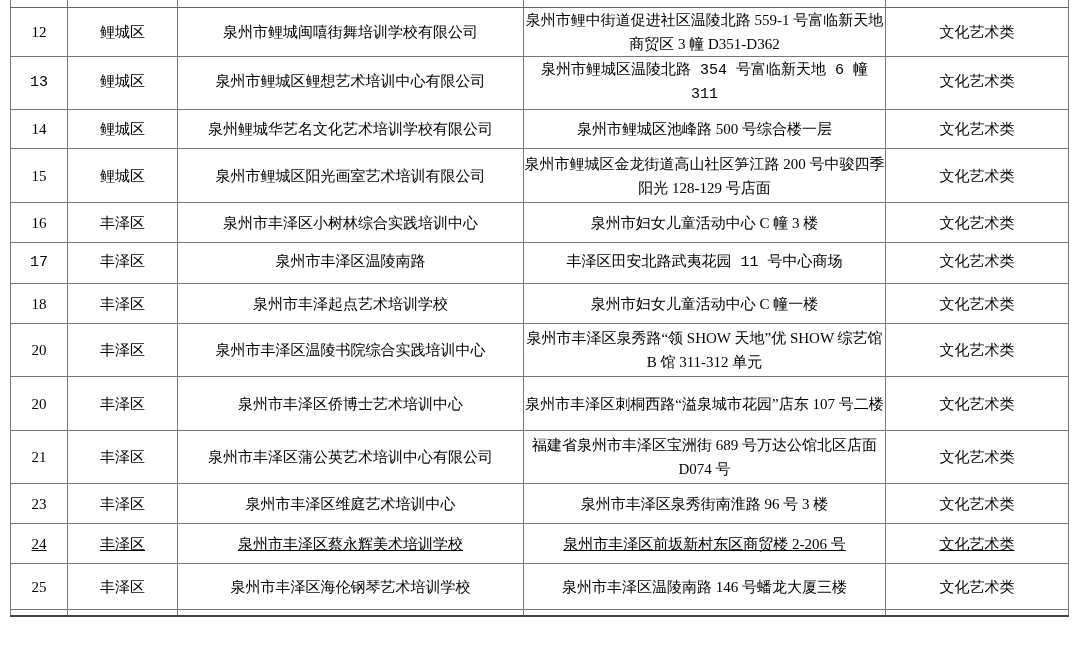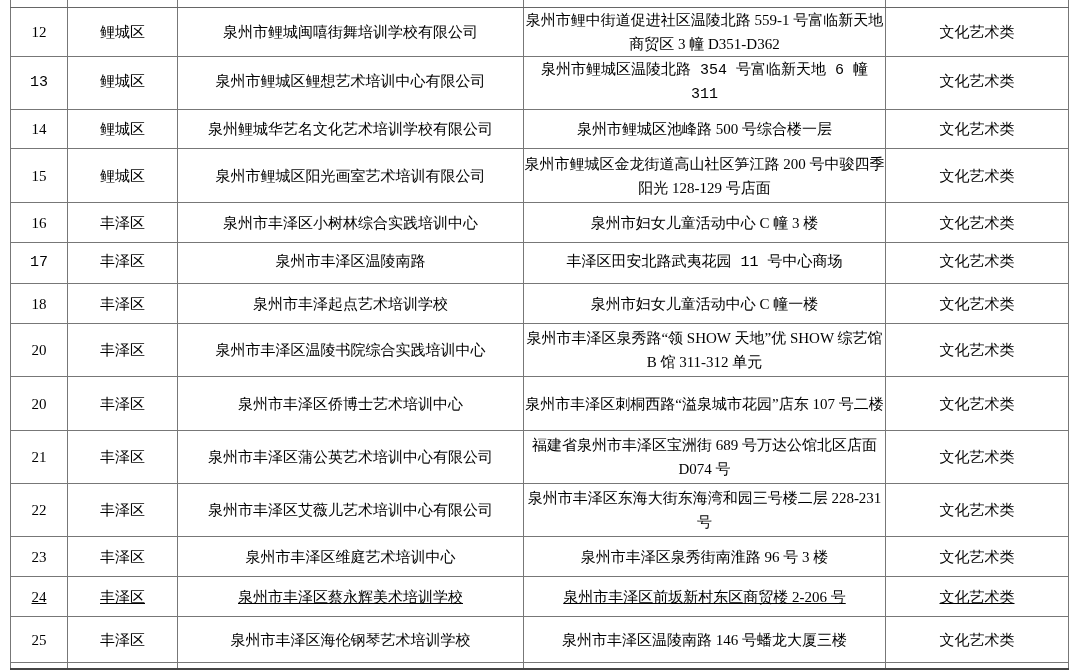--- a/index.html
+++ b/index.html
@@ -130,27 +130,20 @@
     <td class="c-addr">泉州市丰泽区刺桐西路“溢泉城市花园”店东 107 号二楼</td>
     <td class="c-cat">文化艺术类</td>
   </tr>
         <tr style="height: 53px; margin-top: 24px;">
     <td class="c-no">21</td>
     <td class="c-district">丰泽区</td>
     <td class="c-name">泉州市丰泽区蒲公英艺术培训中心有限公司</td>
     <td class="c-addr">福建省泉州市丰泽区宝洲街 689 号万达公馆北区店面 D074 号</td>
     <td class="c-cat">文化艺术类</td>
   </tr>
-        <tr style="height: 53px;">
-    <td class="c-no">22</td>
-    <td class="c-district">丰泽区</td>
-    <td class="c-name">泉州市丰泽区艾薇儿艺术培训中心有限公司</td>
-    <td class="c-addr">泉州市丰泽区东海大街东海湾和园三号楼二层 228-231 号</td>
-    <td class="c-cat">文化艺术类</td>
-  </tr>
         <tr style="height: 40px;">
     <td class="c-no">23</td>
     <td class="c-district">丰泽区</td>
     <td class="c-name">泉州市丰泽区维庭艺术培训中心</td>
     <td class="c-addr">泉州市丰泽区泉秀街南淮路 96 号 3 楼</td>
     <td class="c-cat">文化艺术类</td>
   </tr>
         <tr style="height: 40px; text-decoration: underline;">
     <td class="c-no">24</td>
     <td class="c-district">丰泽区</td>

